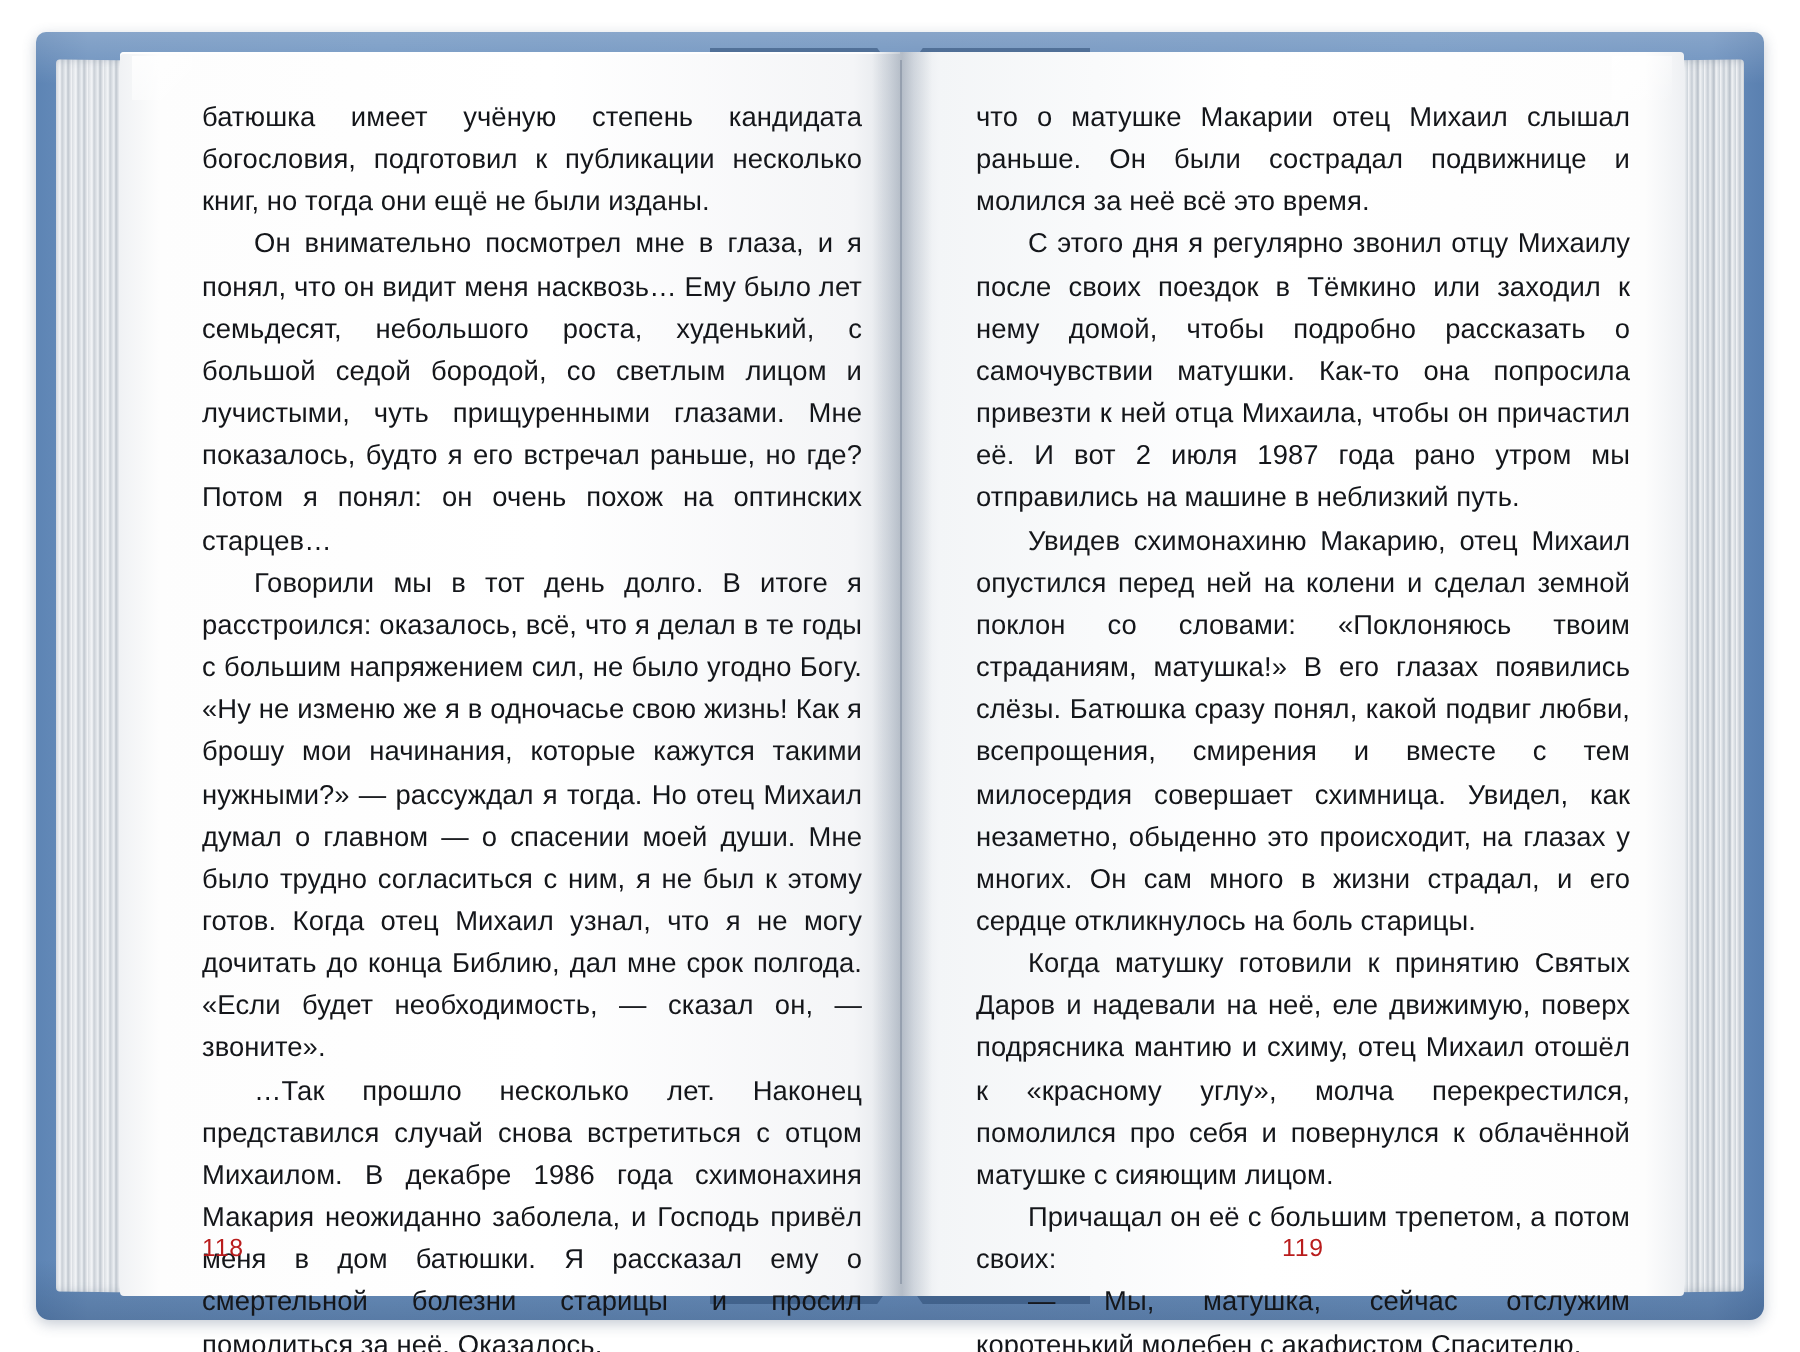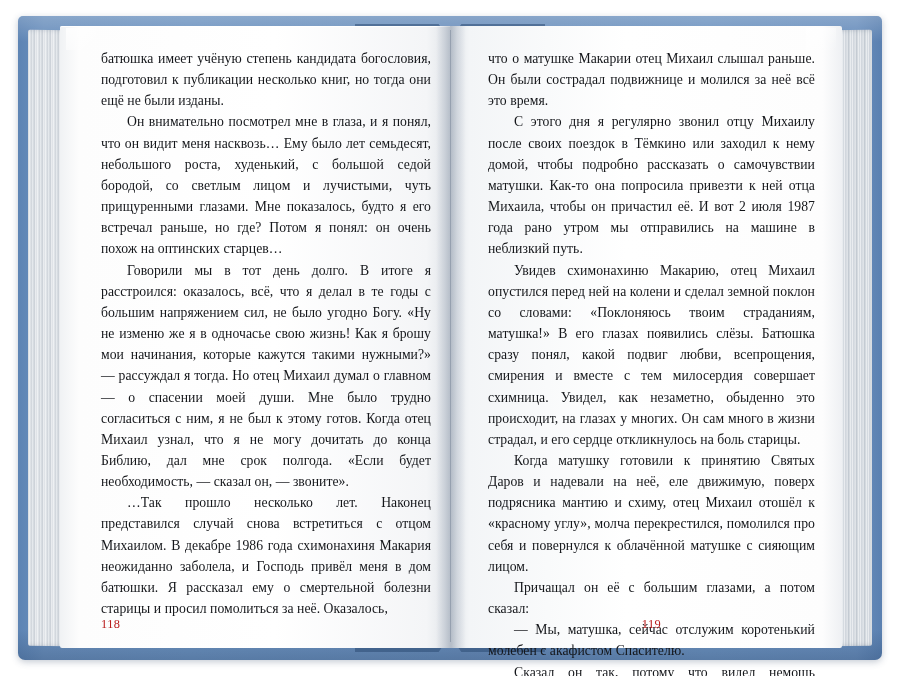--- a/index.html
+++ b/index.html
@@ -9,21 +9,21 @@
     width: 900px;
     height: 676px;
     overflow: hidden;
   }
 
   #book-scene {
     position: relative;
     width: 900px;
     height: 676px;
     background: #ffffff;
-    font-family: Liberation Serif, serif;
+    font-family: Liberation Sans, sans-serif;
   }
 
   
   .cover {
     position: absolute;
     left: 18px;
     top: 16px;
     width: 864px;
     height: 644px;
     background: linear-gradient(90deg,
@@ -199,19 +199,19 @@
       <p class="">Говорили мы в тот день долго. В итоге я расстроился: оказалось, всё, что я делал в те годы с большим напряжением сил, не было угодно Богу. «Ну не изменю же я в одночасье свою жизнь! Как я брошу мои начинания, которые кажутся такими нужными?» — рассуждал я тогда. Но отец Михаил думал о главном — о спасении моей души. Мне было трудно согласиться с ним, я не был к этому готов. Когда отец Михаил узнал, что я не могу дочитать до конца Библию, дал мне срок полгода. «Если будет необходимость, — сказал он, — звоните».</p>
       <p class="">…Так прошло несколько лет. Наконец представился случай снова встретиться с отцом Михаилом. В декабре 1986 года схимонахиня Макария неожиданно заболела, и Господь привёл меня в дом батюшки. Я рассказал ему о смертельной болезни старицы и просил помолиться за неё. Оказалось,</p>
     </div>
   <div class="folio left">118</div>
 
   <div class="textblock right" id="right-text">
       <p class="no-indent">что о матушке Макарии отец Михаил слышал раньше. Он были сострадал подвижнице и молился за неё всё это время.</p>
       <p class="">С этого дня я регулярно звонил отцу Михаилу после своих поездок в Тёмкино или заходил к нему домой, чтобы подробно рассказать о самочувствии матушки. Как-то она попросила привезти к ней отца Михаила, чтобы он причастил её. И вот 2 июля 1987 года рано утром мы отправились на машине в неблизкий путь.</p>
       <p class="">Увидев схимонахиню Макарию, отец Михаил опустился перед ней на колени и сделал земной поклон со словами: «Поклоняюсь твоим страданиям, матушка!» В его глазах появились слёзы. Батюшка сразу понял, какой подвиг любви, всепрощения, смирения и вместе с тем милосердия совершает схимница. Увидел, как незаметно, обыденно это происходит, на глазах у многих. Он сам много в жизни страдал, и его сердце откликнулось на боль старицы.</p>
       <p class="">Когда матушку готовили к принятию Святых Даров и надевали на неё, еле движимую, поверх подрясника мантию и схиму, отец Михаил отошёл к «красному углу», молча перекрестился, помолился про себя и повернулся к облачённой матушке с сияющим лицом.</p>
-      <p class="">Причащал он её с большим глазами, а потом сказал:</p>
+      <p class="">Причащал он её с большим трепетом, а потом своих:</p>
       <p class="">— Мы, матушка, сейчас отслужим коротенький молебен с акафистом Спасителю.</p>
       <p class="">Сказал он так, потому что видел немощь подвижницы и хотел поскорее дать ей возможность отдохнуть. Она же с улыбкой произнесла:</p>
     </div>
   <div class="folio right">119</div>
 
 </div>
 
 </body></html>

